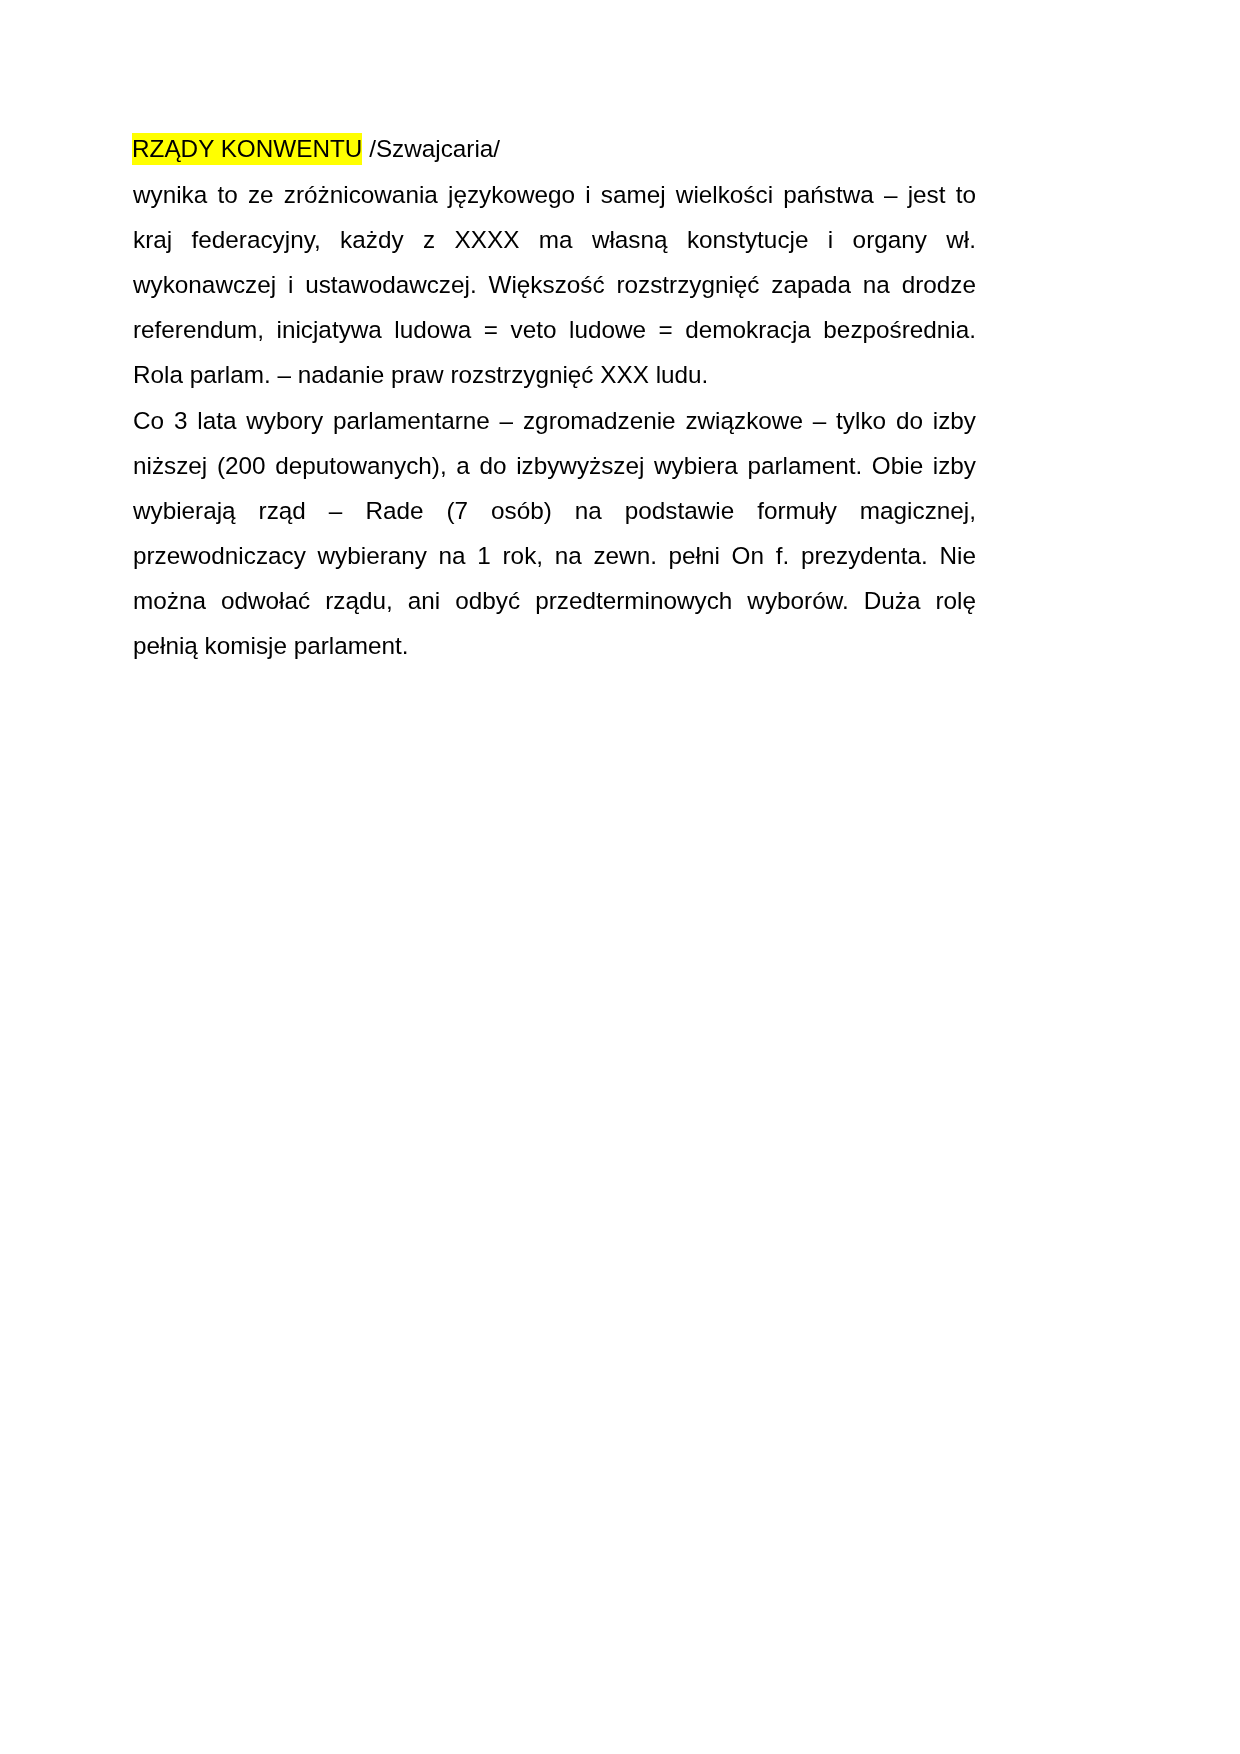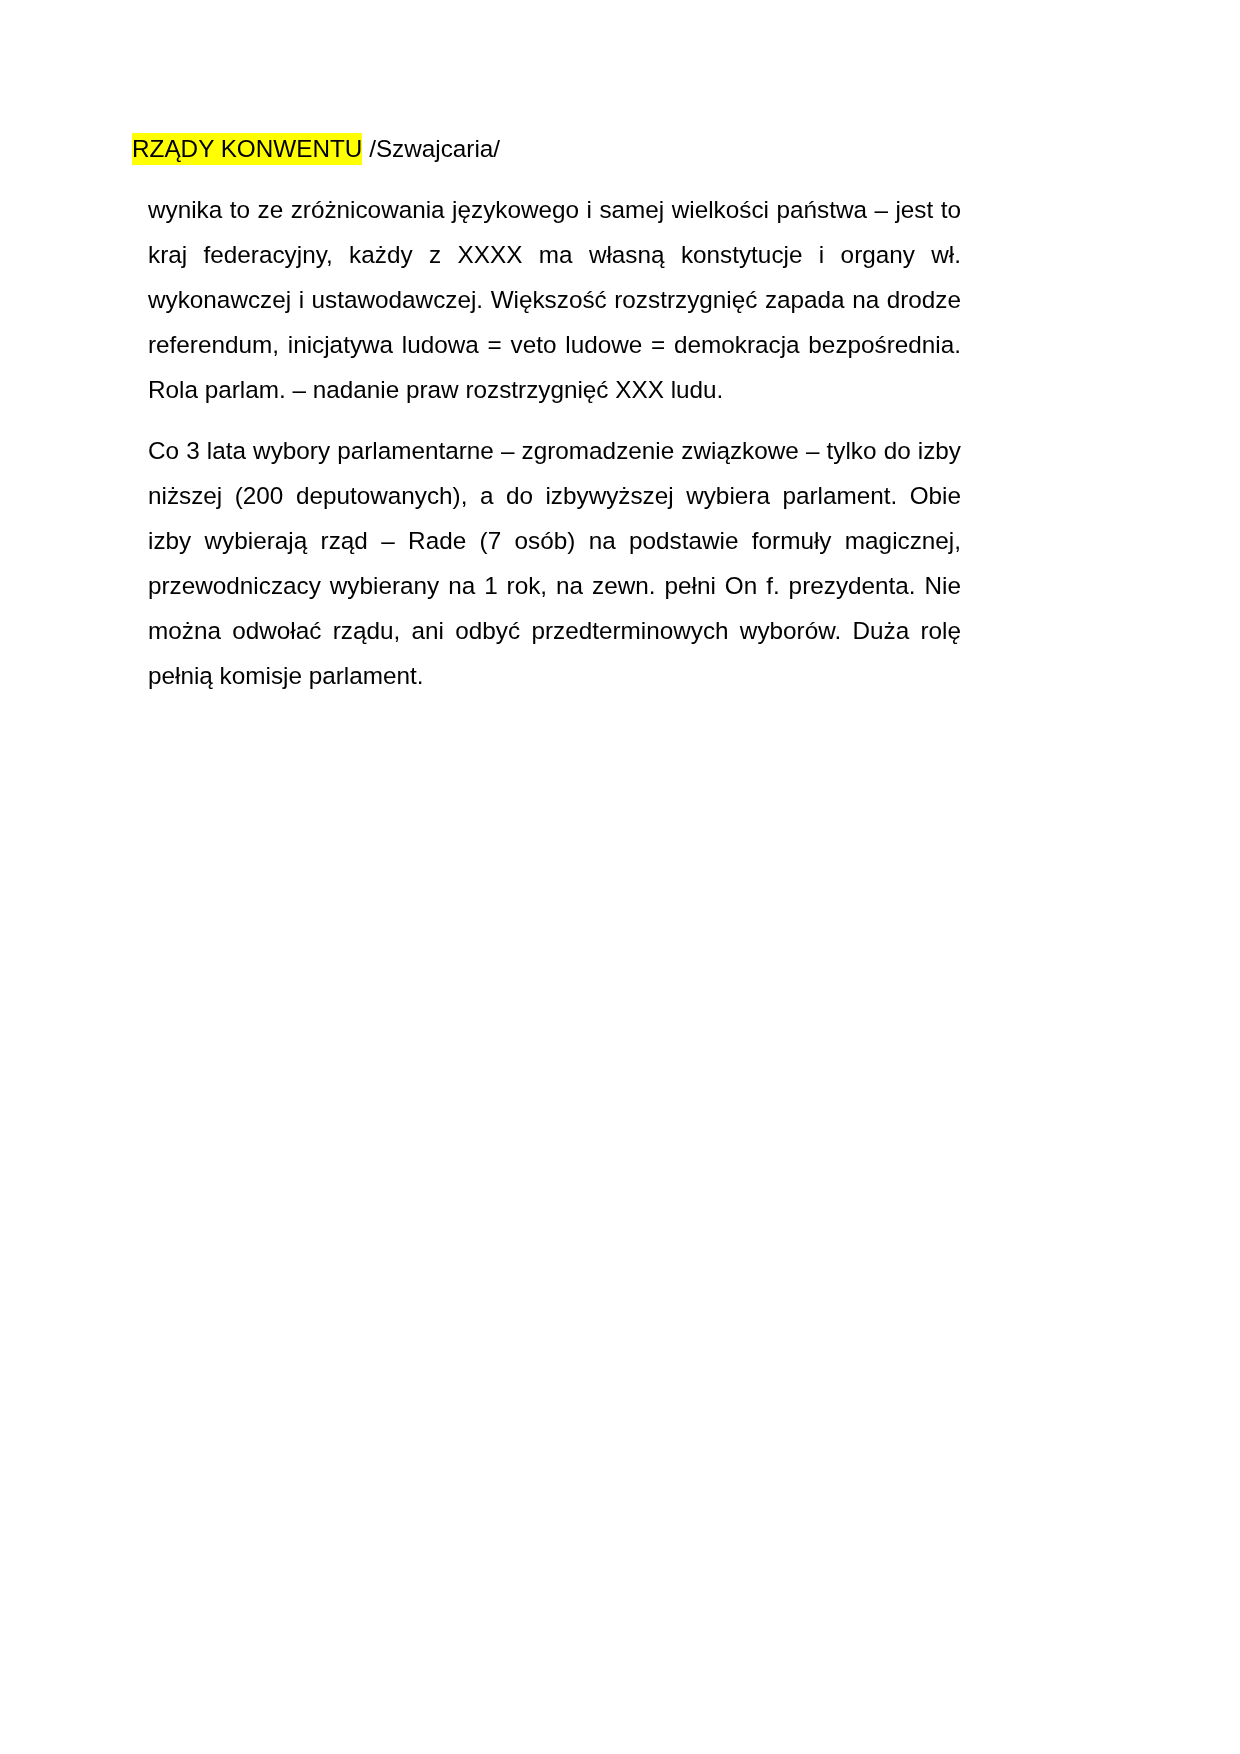--- a/index.html
+++ b/index.html
@@ -32,21 +32,21 @@
     }
     .title-line {
       margin: 0;
       white-space: nowrap;
     }
     .highlight {
       background: #ffff00;
       padding: 2px 0 3px 0;
     }
     .para {
-      margin: 16px;
+      margin: 1px;
       text-align: justify;
       text-align-last: left;
       word-spacing: 0px;
     }
   </style>
 </head>
 <body>
 
 <div class="page">
   <div class="content">

